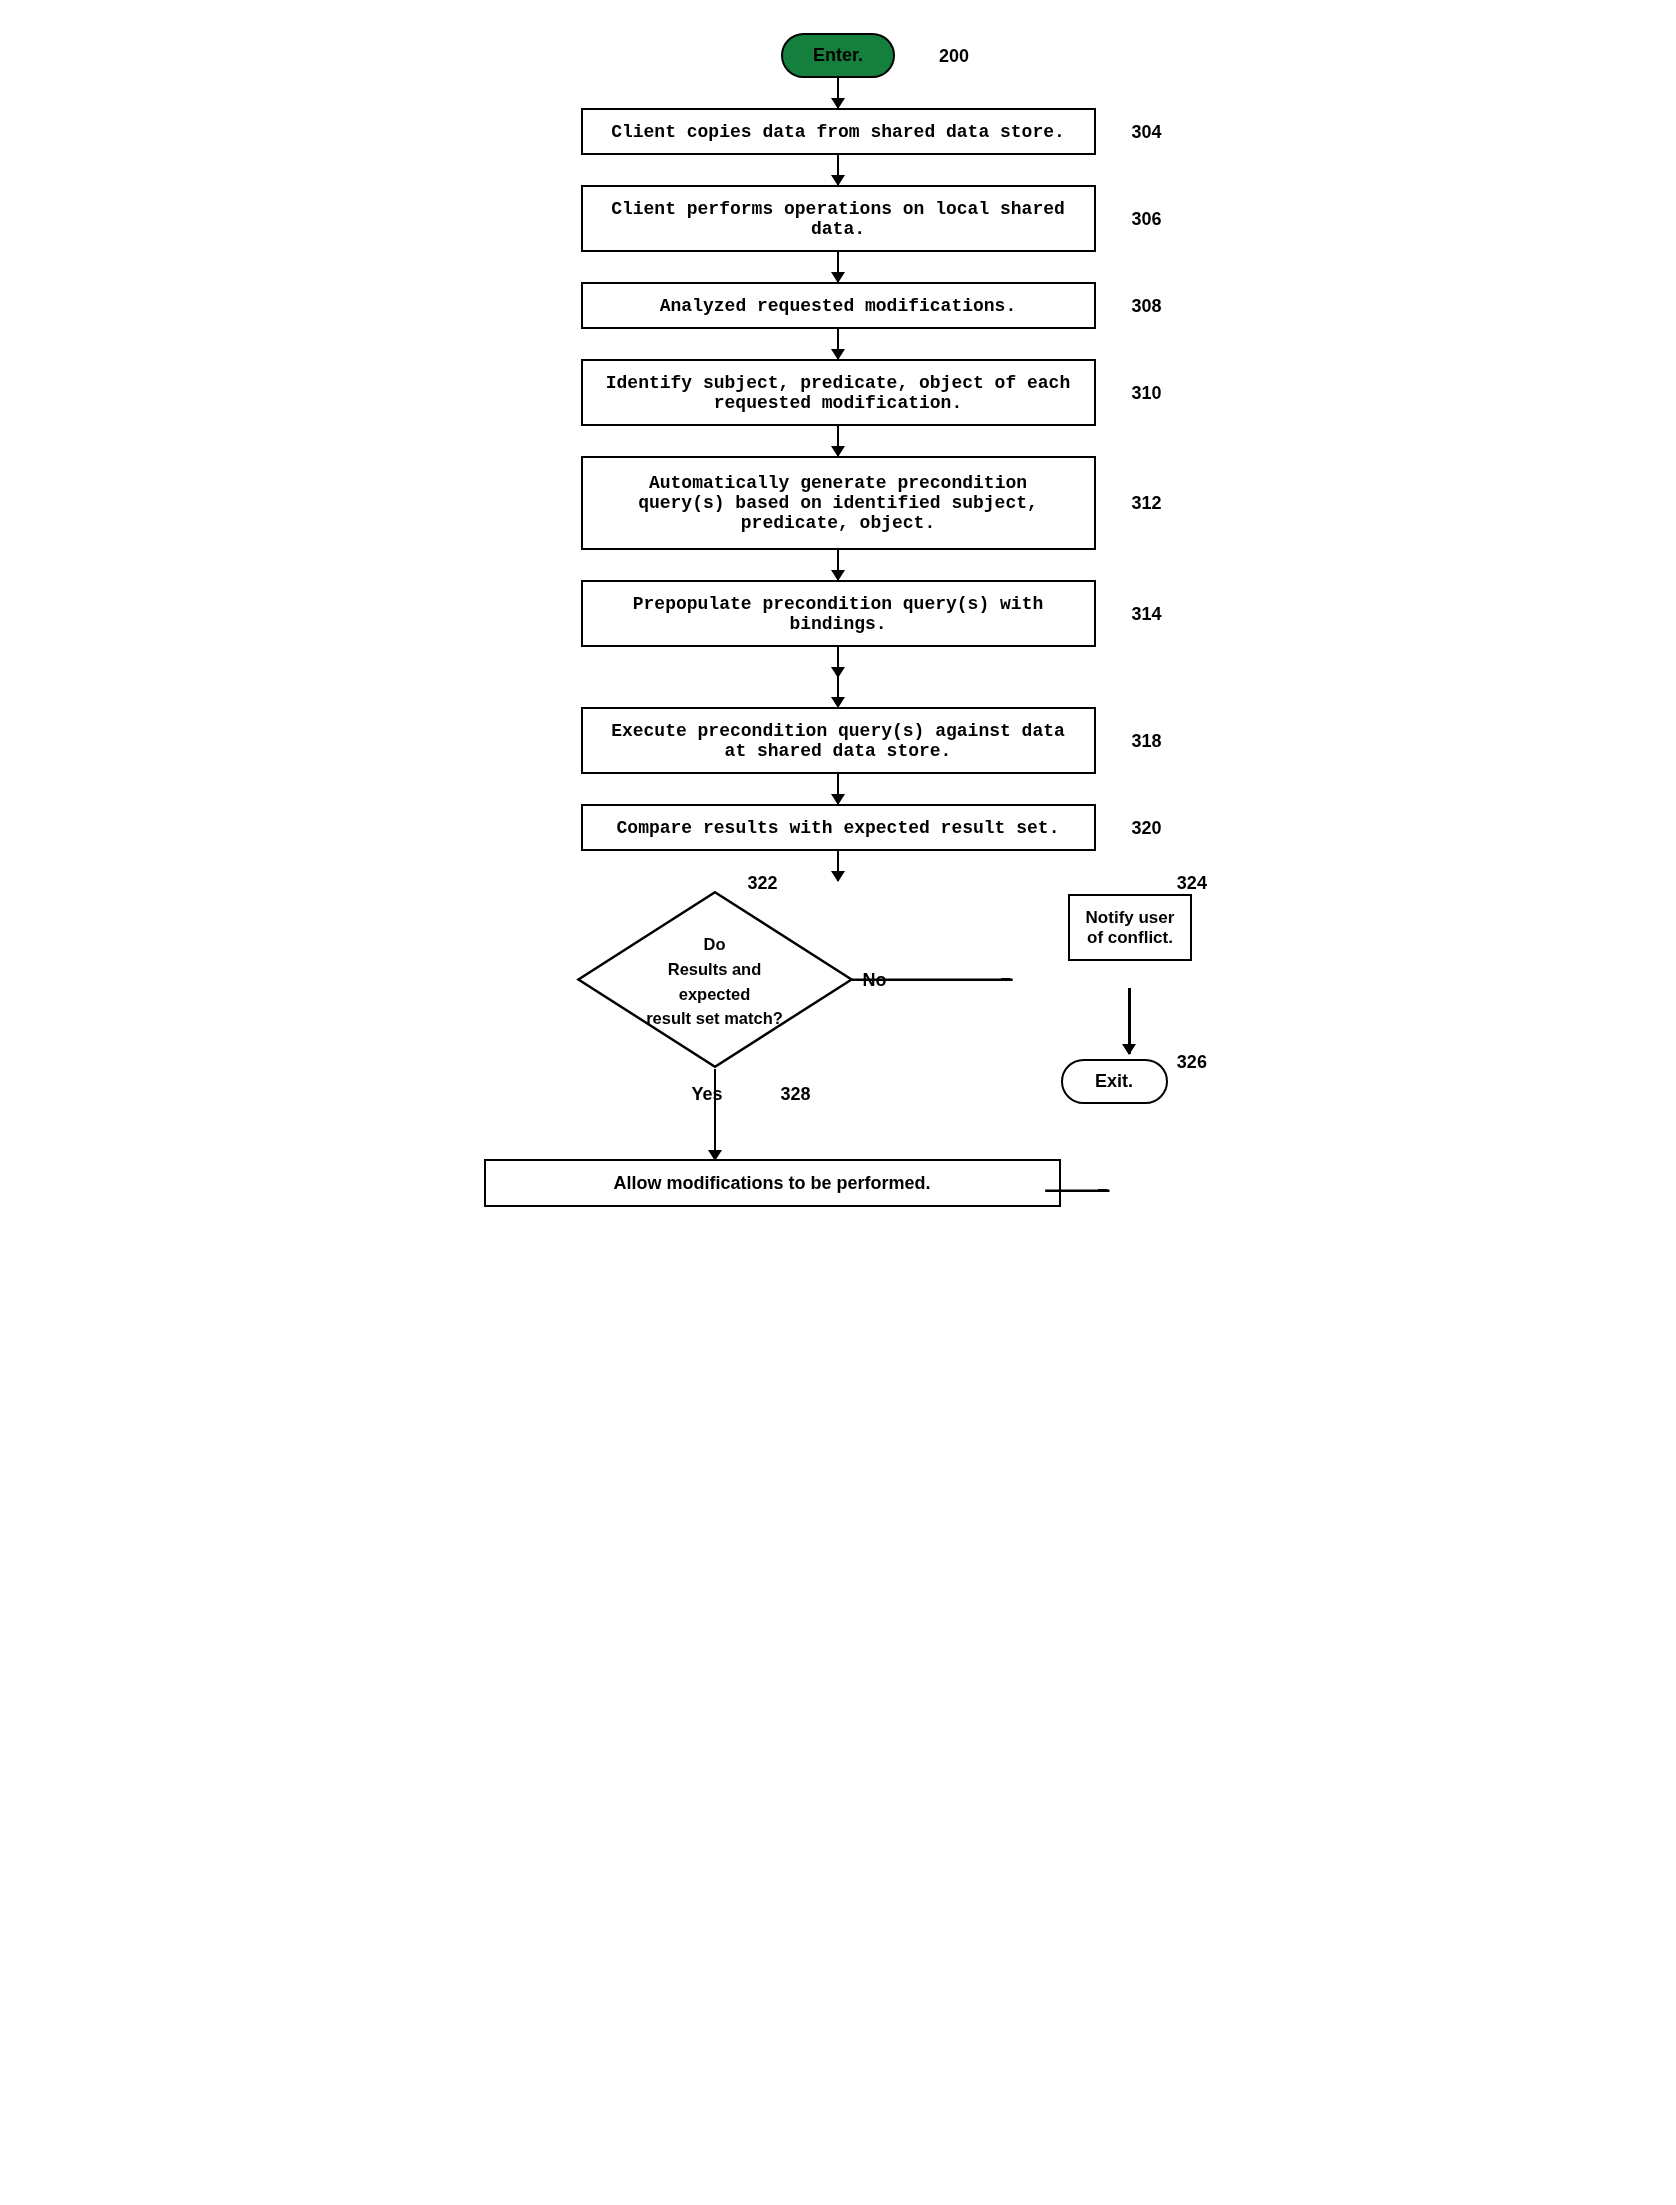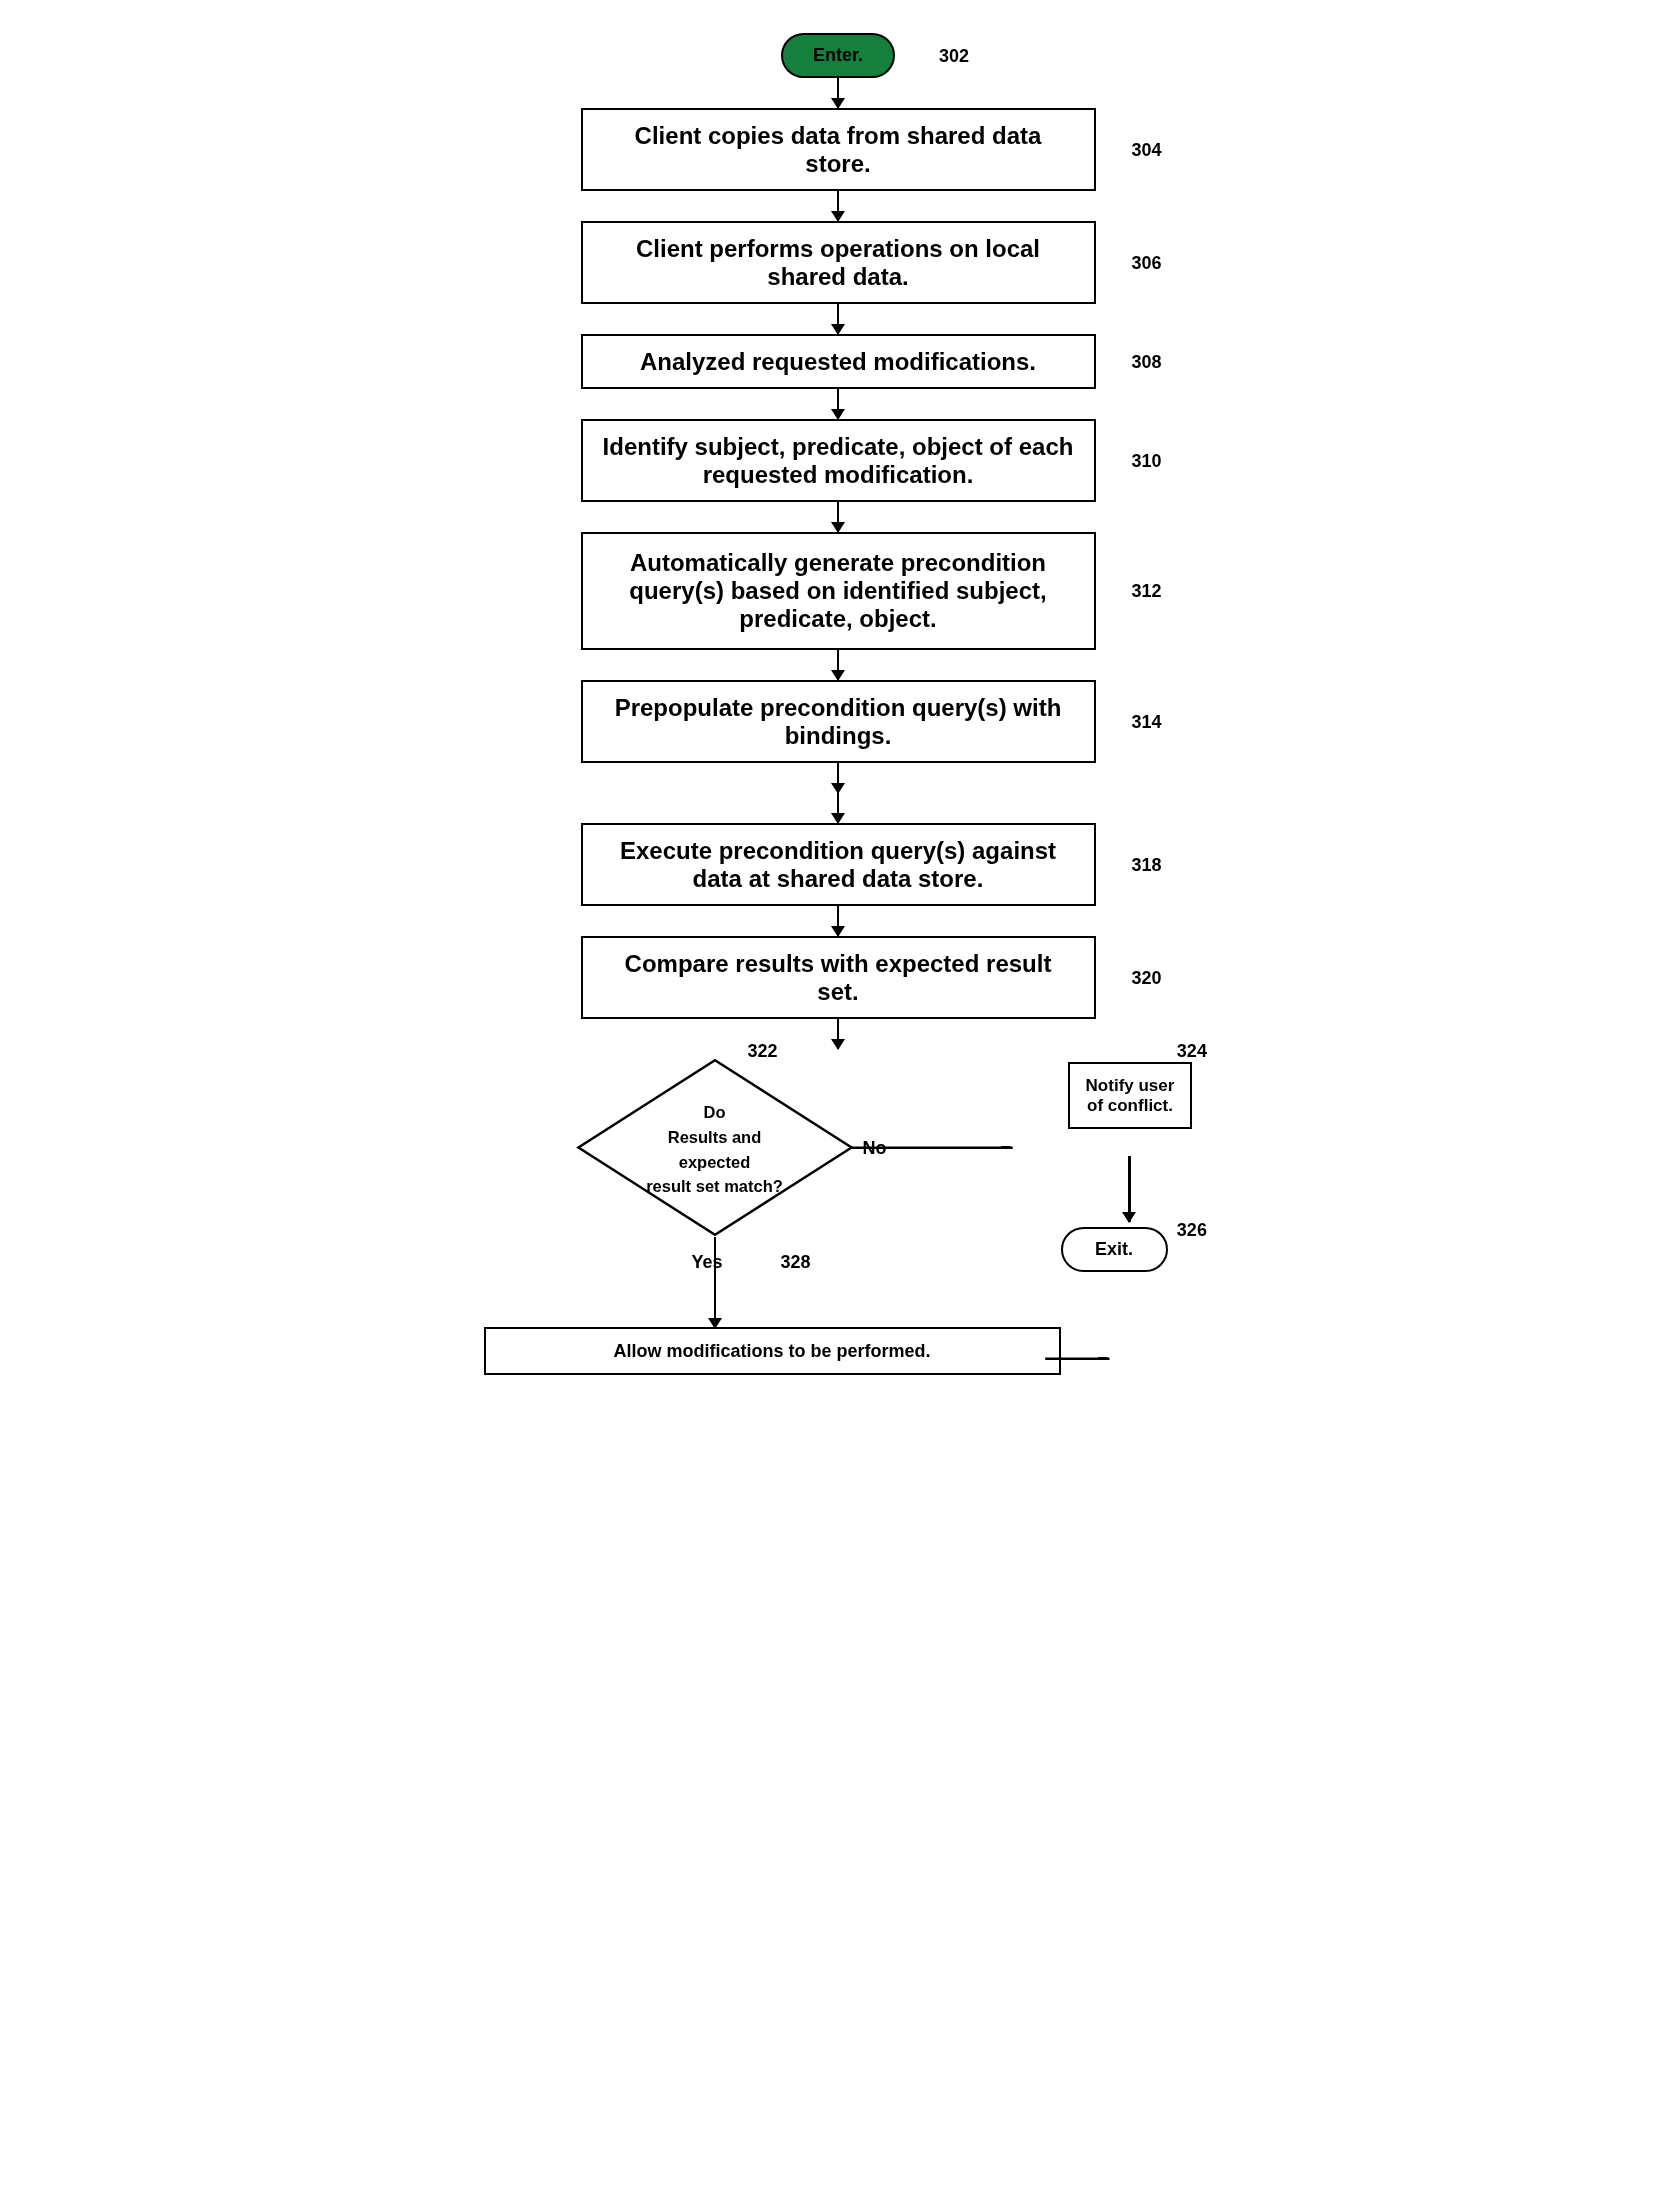--- a/index.html
+++ b/index.html
@@ -17,23 +17,23 @@
       width: 741px;
       position: relative;
       display: flex;
       flex-direction: column;
       align-items: center;
     }
     .flow-box {
       border: 2.5px solid #000;
       padding: 11.5px 20px;
       text-align: center;
-      font-size: 24px;
-      font-weight: 900;
-      font-family: Liberation Sans, sans-serif;
+      font-size: 18px;
+      font-weight: 900;
+      font-family: Liberation Mono, monospace;
       background: #fff;
       position: relative;
       width: 515px;
     }
     .flow-label {
       position: absolute;
       right: -66px;
       top: 50%;
       transform: translateY(-50%);
       font-size: 18px;
@@ -70,21 +70,21 @@
   </style>
 </head>
 <body>
 
 <div class="diagram">
 
   <div style="position:relative; display:flex; align-items:center; justify-content:center;">
     <div class="terminal">
       <span>Enter.</span>
     </div>
-    <span class="flow-label" style="right:-74px; position:absolute; top:50%; transform:translateY(-50%);">302</span>
+    <span class="flow-label" style="right:-74px; position:absolute; top:50%; transform:translateY(-50%);">200</span>
   </div>
 
   <div class="arrow-down"></div>
 
   <div style="position:relative; display:flex; align-items:center; justify-content:center;">
     <div class="flow-box">
       <span>Client copies data from shared data store.</span>
     </div>
     <span class="flow-label">304</span>
   </div>

